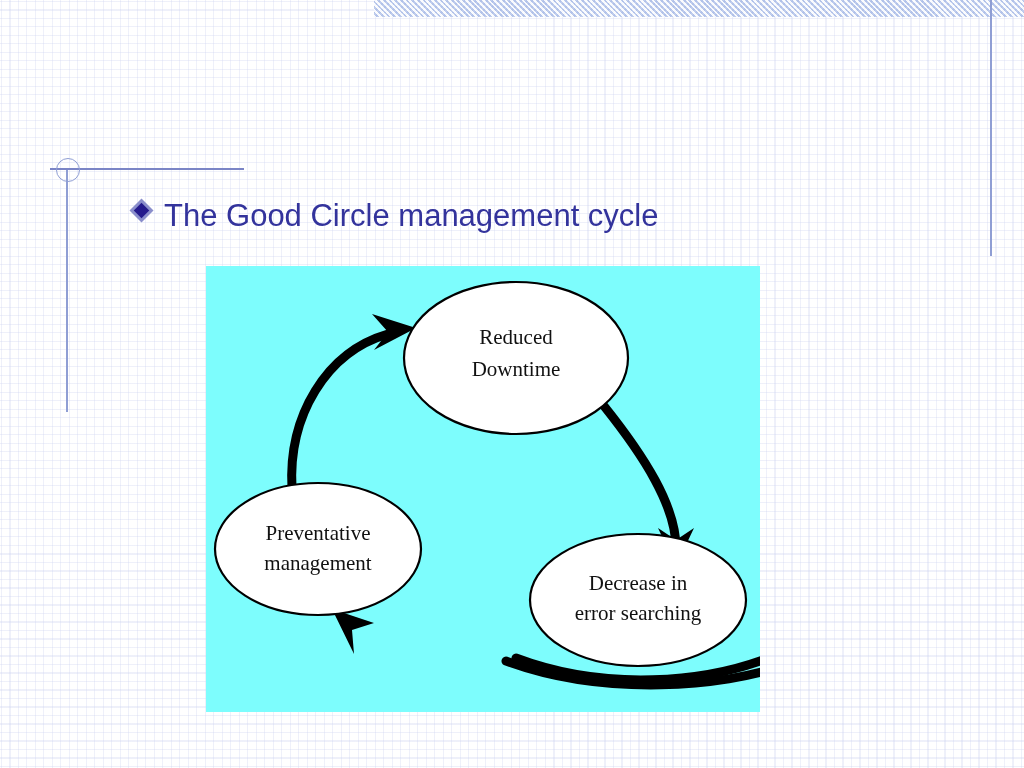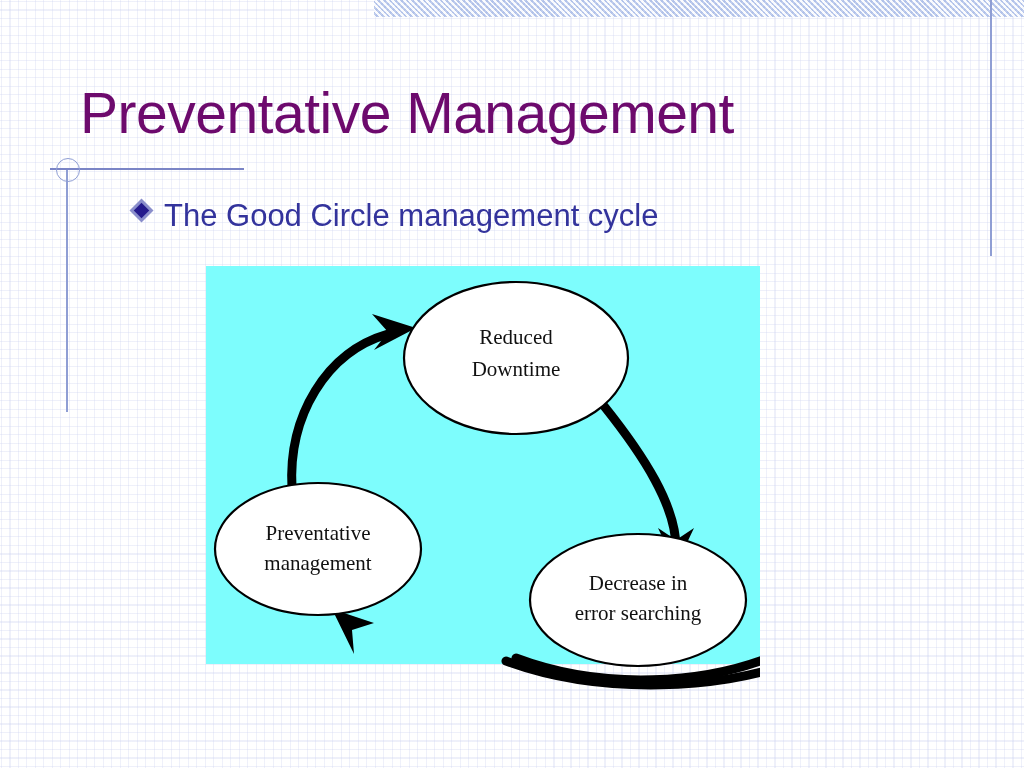--- a/index.html
+++ b/index.html
@@ -145,21 +145,21 @@
     color: #33339c;
     white-space: nowrap;
   }
 
   
   #diagram {
     position: absolute;
     left: 206px;
     top: 266px;
     width: 554px;
-    height: 398px;
+    height: 446px;
     background: #7dfdfd;
   }
   #diagram svg { display: block; }
 
   .node-label {
     font-family: "Liberation Serif", serif;
     font-size: 21px;
     fill: #111111;
     text-anchor: middle;
   }
@@ -171,21 +171,20 @@
 
   <div class="grid-bg"></div>
   <div class="grid-bg fine"></div>
 
   <div class="top-band"></div>
   <div class="v-rule-right"></div>
   <div class="v-rule-left"></div>
   <div class="h-rule"></div>
   <div class="deco-circle"></div>
 
-  <div id="title">Preventative Management</div>
 
   <div class="bullet-row">
     <span class="bullet-marker">
       <span class="dia-outer"></span>
       <span class="dia-inner"></span>
     </span>
     <span class="bullet-text">The Good Circle management cycle</span>
   </div>
 
   <div id="diagram">

